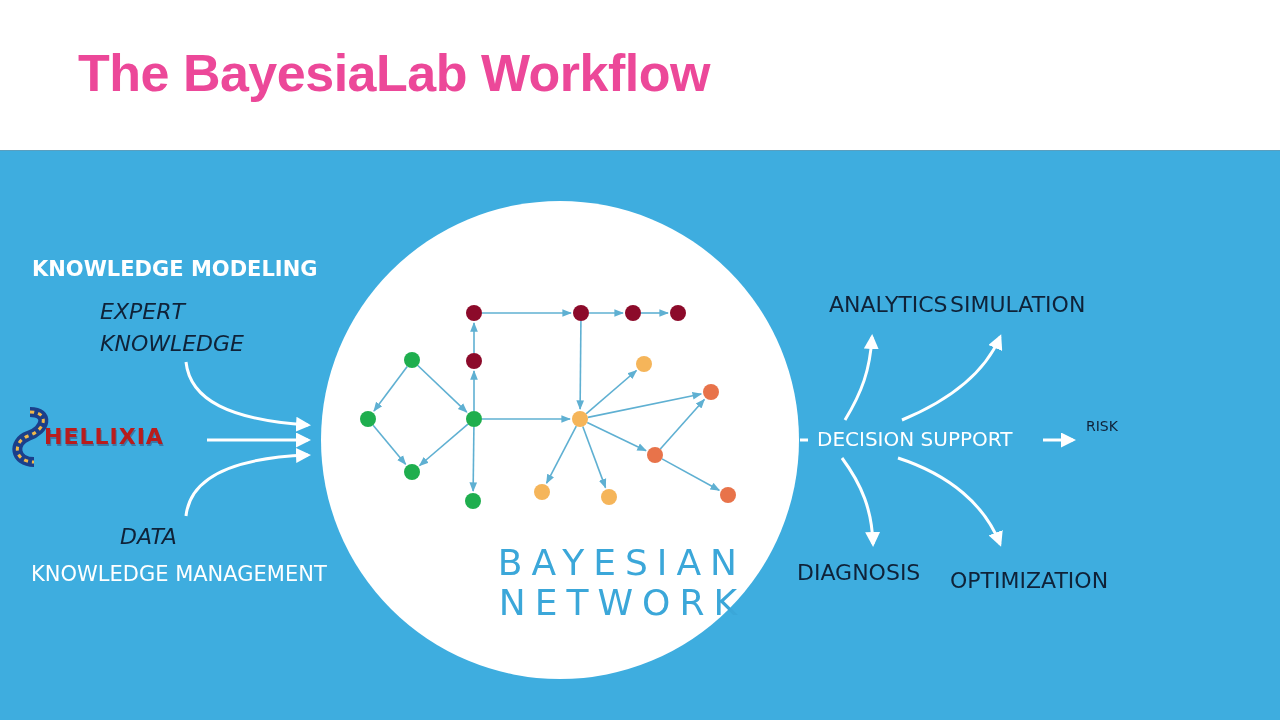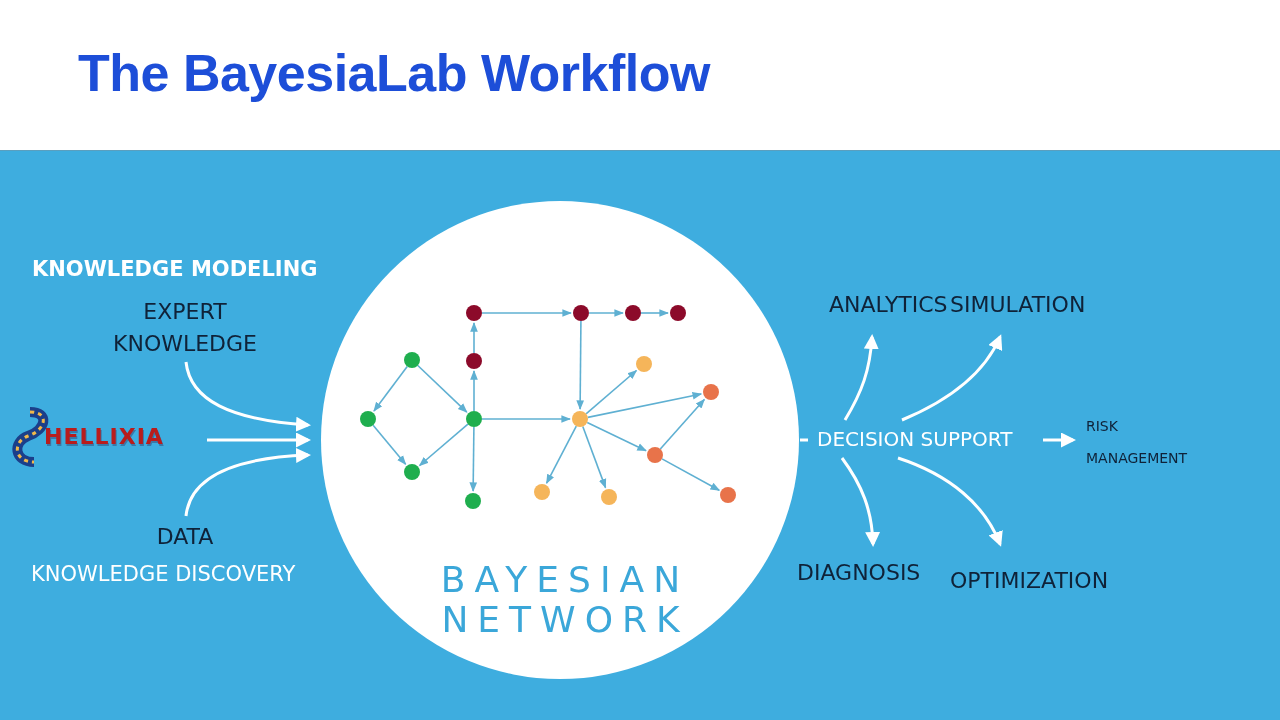--- a/index.html
+++ b/index.html
@@ -8,40 +8,40 @@
       background: #ffffff;
       font-family: "Liberation Sans", "DejaVu Sans", sans-serif;
     }
     .header {
       position: absolute; left: 0; top: 0; width: 1280px; height: 150px; background: #ffffff;
     }
     .title {
       position: absolute; left: 78px; top: 38px;
       font-family: "Liberation Sans", sans-serif;
       font-weight: bold; font-size: 52px; letter-spacing: -0.5px;
-      color: #1d4ed8; margin: 0; line-height: 70px;
+      color: #ec4899; margin: 0; line-height: 70px;
     }
     .band {
       position: absolute; left: 0; top: 150px; width: 1280px; height: 570px;
       background: #3eaddf;
       border-top: 1px solid #5a9fbf;
       box-sizing: border-box;
     }
     svg.diagram { position: absolute; left: 0; top: 0; width: 1280px; height: 720px; }
     .lbl {
       position: absolute; font-family: "DejaVu Sans", sans-serif;
       white-space: nowrap; line-height: 1.2;
     }
     .white { color: #ffffff; }
     .dark  { color: #0f2238; }
-    .center { text-align: center; }
+    .center { text-align: left; font-style: italic; }
     .bn-title {
-      position: absolute; left: 400px; width: 330px; text-align: center;
+      position: absolute; left: 416px; width: 330px; text-align: right;
       font-family: "DejaVu Sans", sans-serif; color: #3ba7d9;
-      font-size: 36px; letter-spacing: 9px; line-height: 40px; margin-top: 17px;
+      font-size: 36px; letter-spacing: 9px; line-height: 40px;
     }
   </style>
 </head>
 <body>
 
 <div class="header">
   <h1 class="title">The BayesiaLab Workflow</h1>
 </div>
 
 <div class="band"></div>
@@ -126,28 +126,27 @@
 </svg>
 
 <div class="lbl" style="left:44px; top:424px; font-family:'DejaVu Sans',sans-serif; font-weight:bold; font-size:22px; letter-spacing:1px; color:#b91c1c; text-shadow:1px 2px 0 #3a78a8;">HELLIXIA</div>
 
 <div class="lbl white" style="left:32px; top:257px; font-size:21px;font-weight:bold;">KNOWLEDGE MODELING</div>
 <div class="lbl dark center" style="left:100px; width:170px; top:296px; font-size:22px; line-height:32px;">
   <div>EXPERT</div>
   <div>KNOWLEDGE</div>
 </div>
 <div class="lbl dark center" style="left:120px; width:130px; top:524px; font-size:22px;">DATA</div>
-<div class="lbl white" style="left:31px; top:562px; font-size:21px;">KNOWLEDGE DISCOVERY</div>
+<div class="lbl white" style="left:31px; top:562px; font-size:21px;">KNOWLEDGE MANAGEMENT</div>
 
 <div class="bn-title" style="top:543px;">
   <div>BAYESIAN</div>
   <div>NETWORK</div>
 </div>
 
 <div class="lbl dark" style="left:798px; top:292px; font-size:22px;margin-left:31px;">ANALYTICS</div>
 <div class="lbl dark" style="left:950px; top:292px; font-size:22px;">SIMULATION</div>
 <div class="lbl white" style="left:817px; top:427px; font-size:20px;">DECISION SUPPORT</div>
 <div class="lbl dark" style="left:1086px; top:410px; font-size:14px; line-height:32px;">
   <div>RISK</div>
-  <div>MANAGEMENT</div>
 </div>
 <div class="lbl dark" style="left:797px; top:560px; font-size:22px;">DIAGNOSIS</div>
 <div class="lbl dark" style="left:950px; top:560px; font-size:22px;margin-top:8px;">OPTIMIZATION</div>
 
 </body></html>

